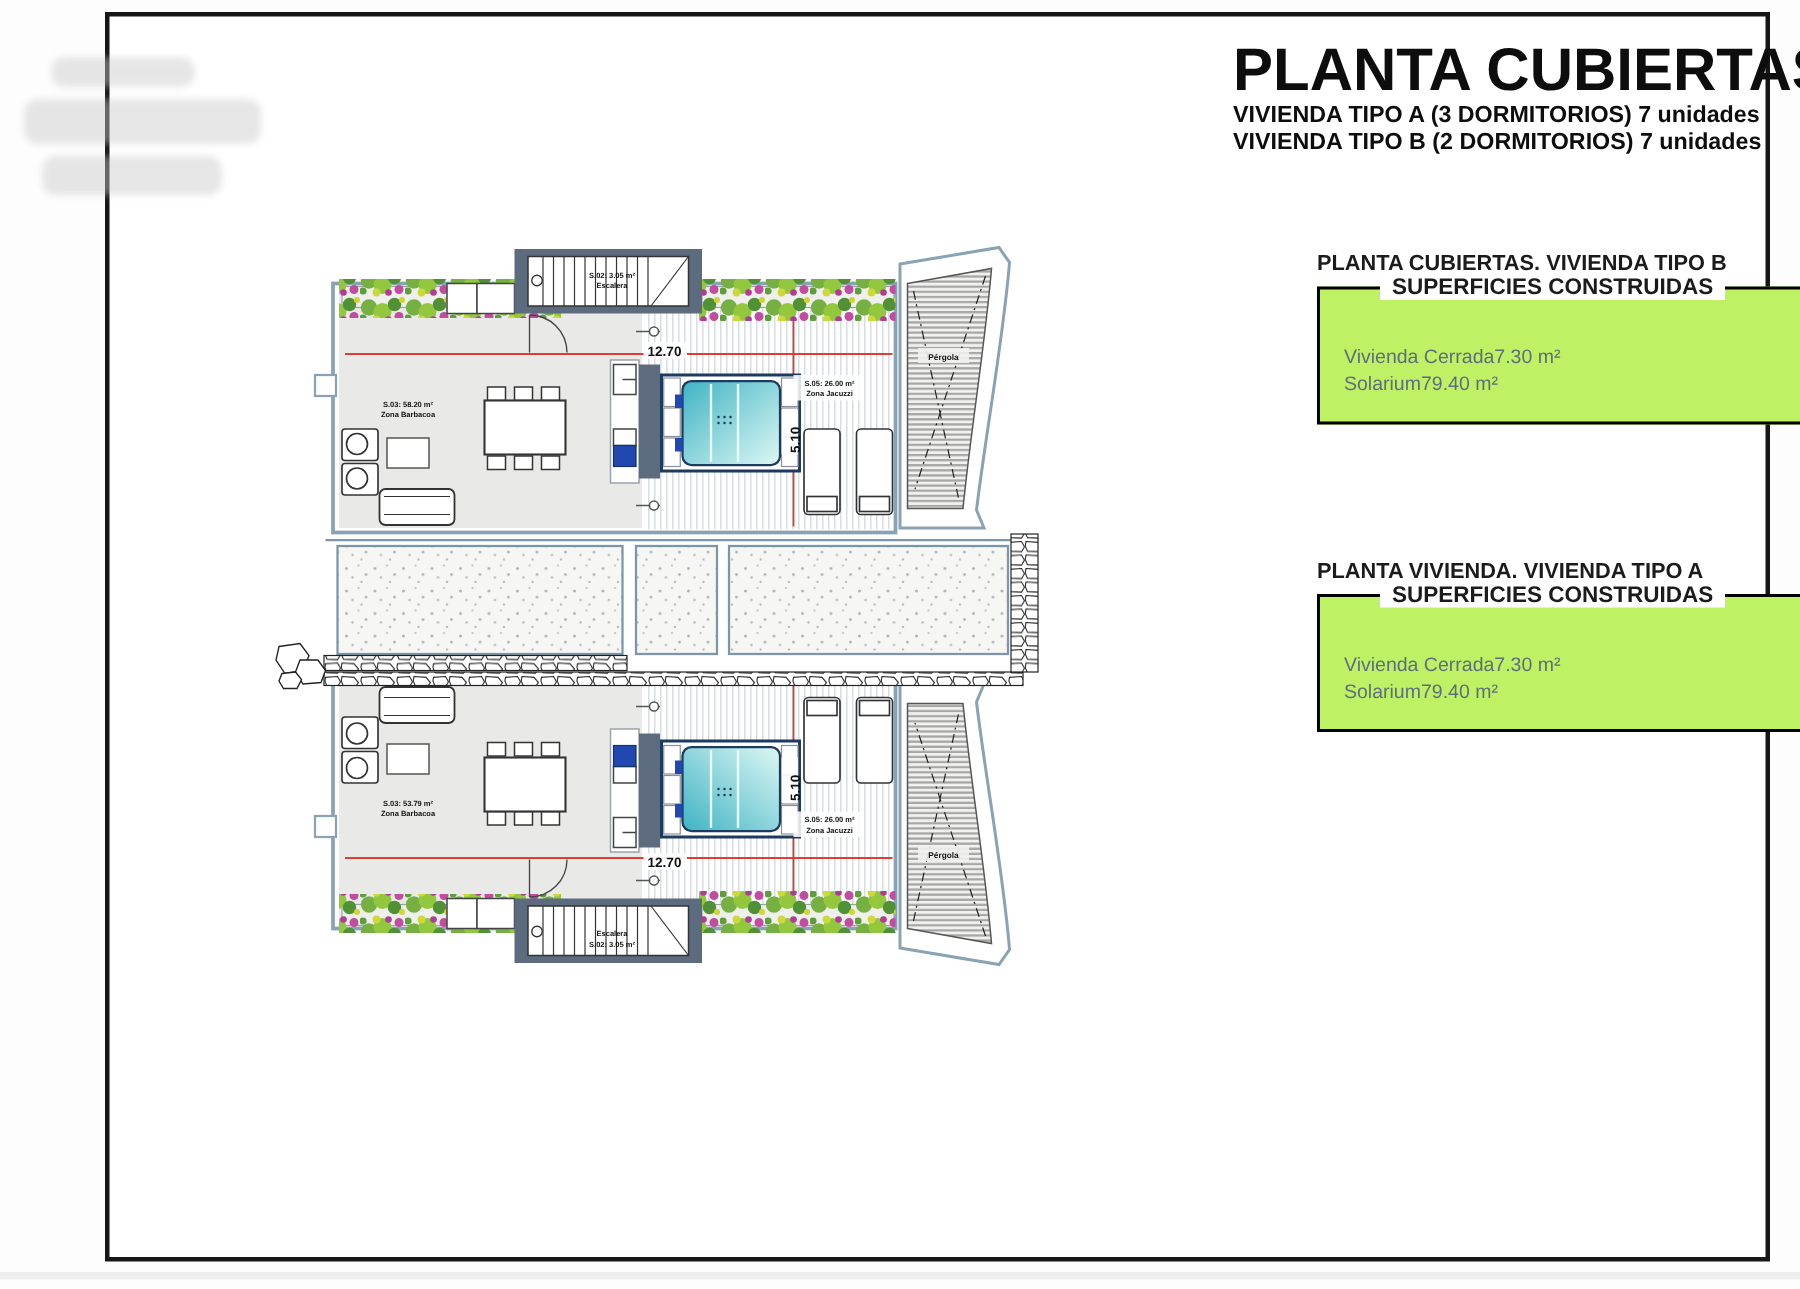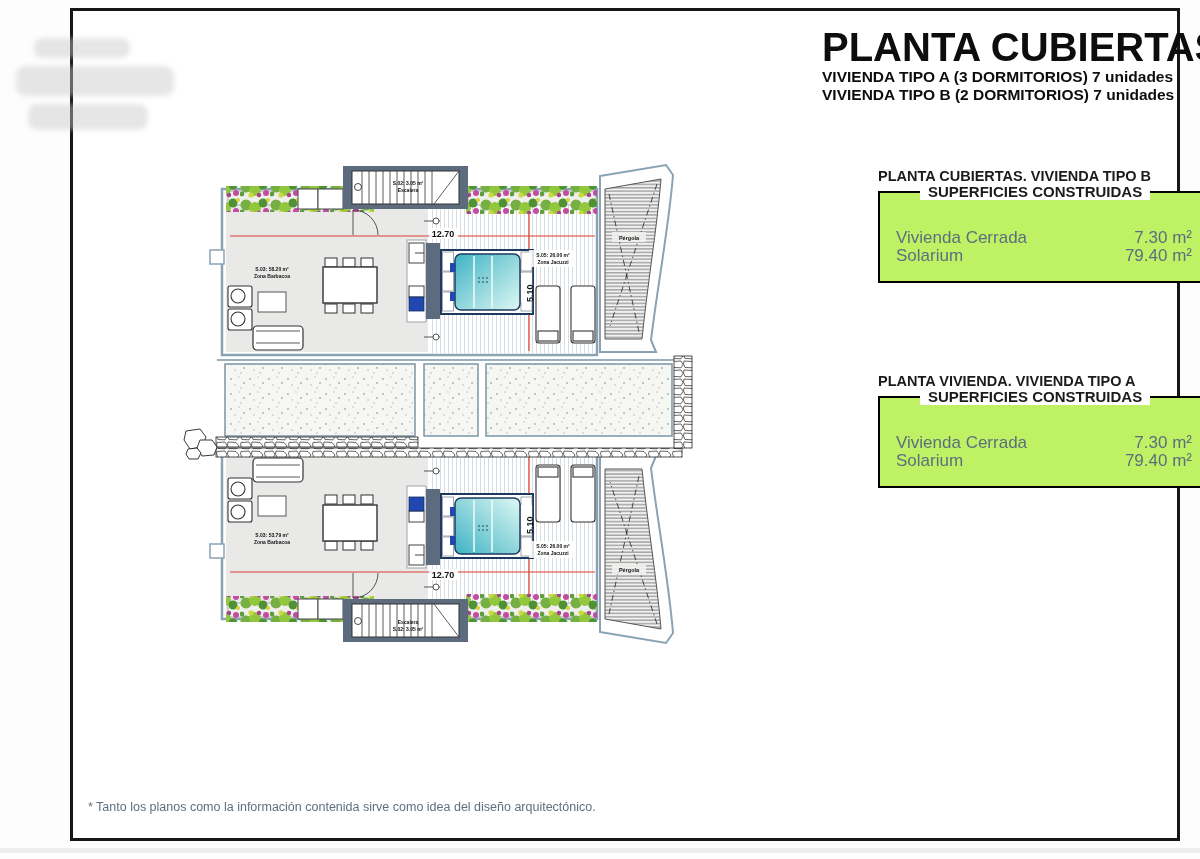--- a/index.html
+++ b/index.html
@@ -25,21 +25,21 @@
 
   
   .panel{position:absolute;left:878px;width:348px}
   .panel-b{top:168px}
   .panel-a{top:373px}
   .panel-heading{font-size:14.5px;font-weight:bold;color:#1b1b1b;white-space:nowrap}
   .sup-box{margin-top:7px;border:2px solid #000;height:88px;position:relative;background:#bef264}
   .sup-title{position:absolute;top:-10px;left:40px;background:#fff;padding:0 8px;
     font-size:15px;font-weight:bold;color:#1b1b1b;white-space:nowrap}
   .sup-rows{margin-top:36px;padding:0 32px 0 16px}
-  .sup-row{display:flex;justify-content:space-between;font-size:17px;color:#5d6e7e;line-height:18px}
+  .sup-row{display:flex;justify-content:flex-start;font-size:13px;color:#5d6e7e;line-height:18px}
 
   
   .footer{position:absolute;left:88px;top:799px;font-size:12.5px;color:#5e7080;line-height:16px}
   .footer .l2{margin-left:14px}
 
   svg.plan{position:absolute;left:0;top:0}
   svg text{font-family:"Liberation Sans",sans-serif}
 </style>
 </head>
 <body>
@@ -294,14 +294,13 @@
     <text x="553" y="548" font-size="5" text-anchor="middle">S.05: 26.00 m²</text>
     <text x="553" y="555" font-size="5" text-anchor="middle">Zona Jacuzzi</text>
     <text x="408" y="624" font-size="5" text-anchor="middle">Escalera</text>
     <text x="408" y="631" font-size="5" text-anchor="middle">S.02: 3.05 m²</text>
     <rect x="612" y="564" width="34" height="10" fill="#f1f1ef" opacity="0.9"></rect>
     <text x="629" y="572" font-size="5.5" text-anchor="middle">Pérgola</text>
   </g>
 </svg>
 
 <div class="footer">
-  <div>* Tanto los planos como la información contenida sirve como idea del diseño arquitectónico.</div>
 </div>
 
 </body></html>

